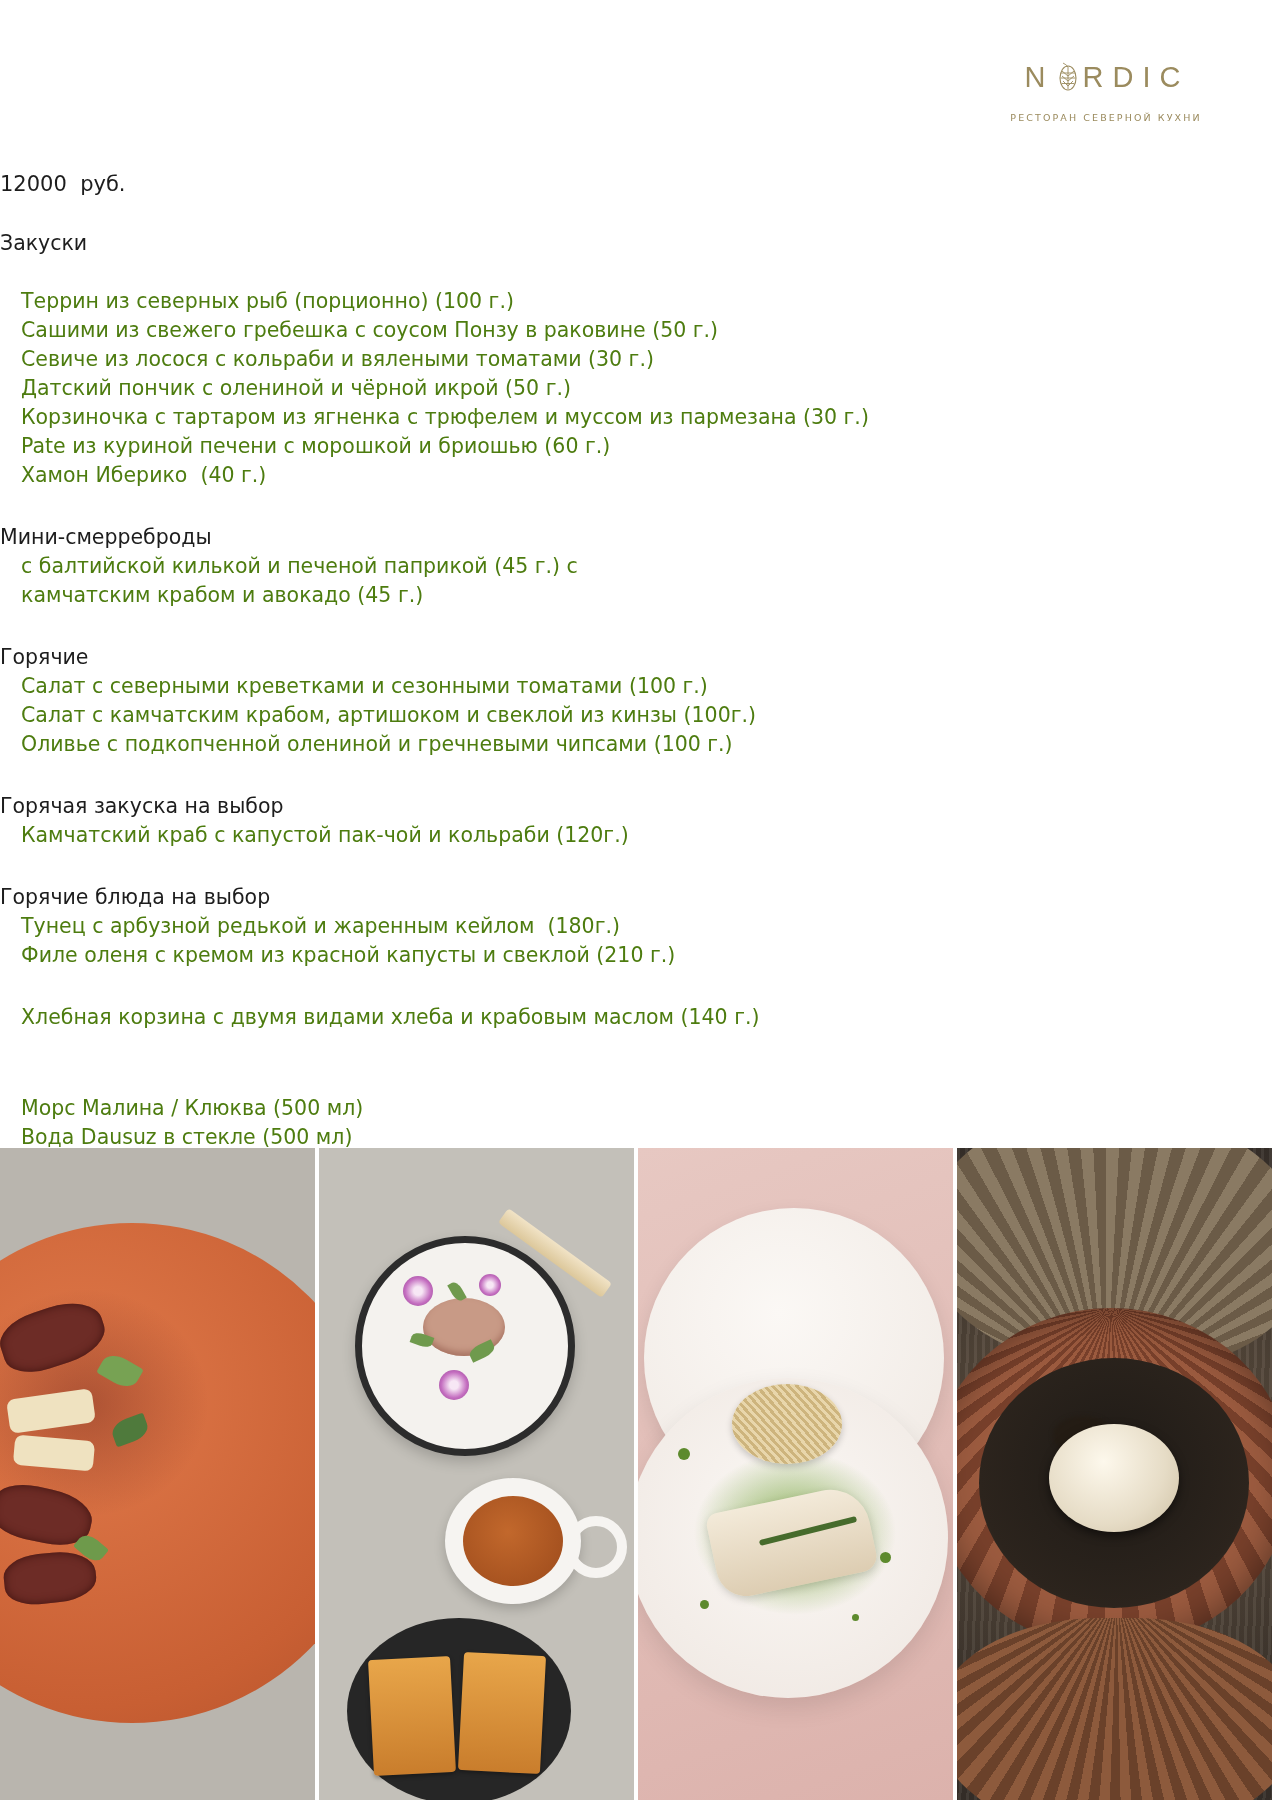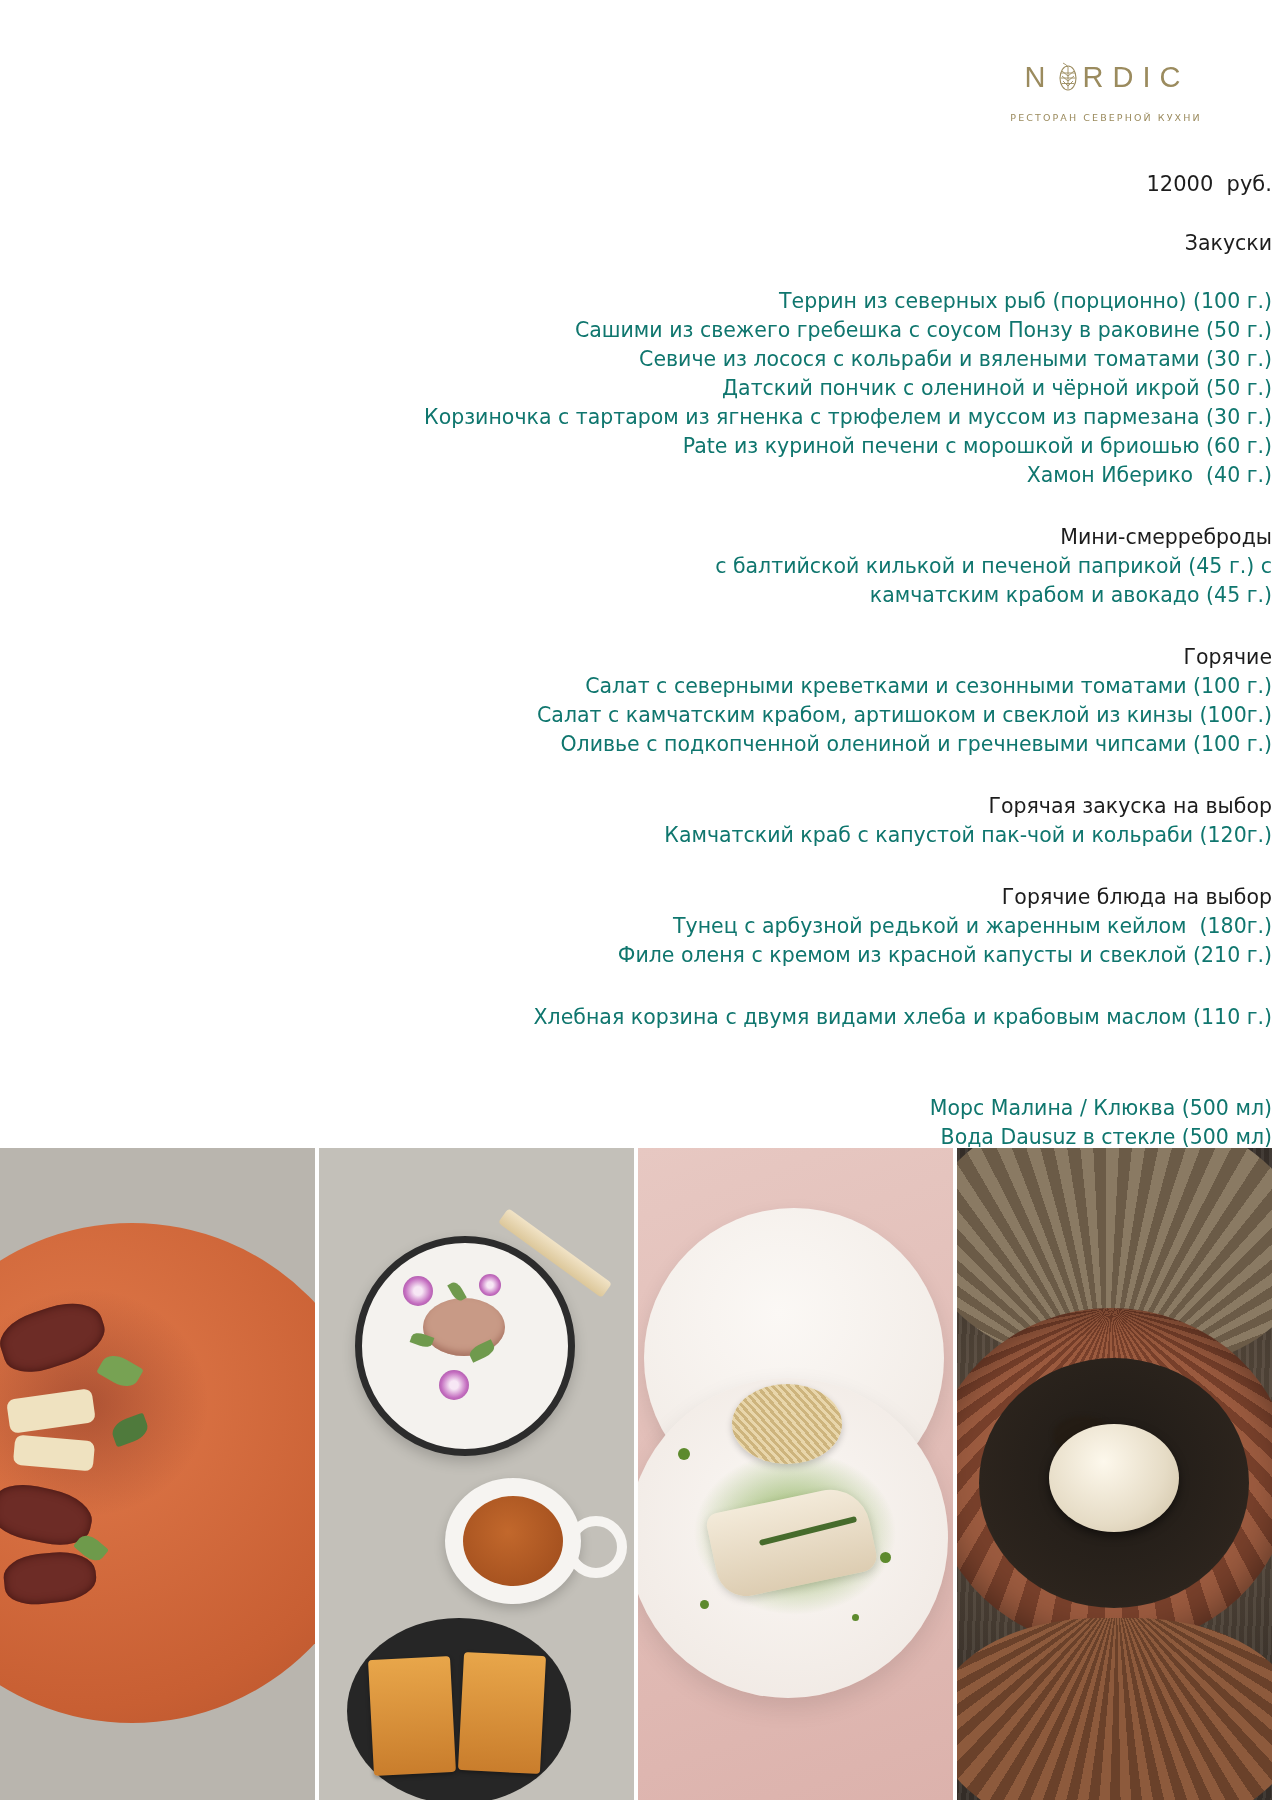--- a/index.html
+++ b/index.html
@@ -52,27 +52,28 @@
     color: #9b8b5e;
     white-space: nowrap;
   }
 
   
   .menu {
     position: absolute;
     top: 170px;
     left: 0;
     width: 1272px;
-    text-align: right;
+    text-align: left;
   }
   .line {
     font-size: 20.5px;
     line-height: 29px;
-    color: #0f766e;
+    color: #4d7c0f;
     white-space: pre;
+    padding-left: 21px;
   }
   .price {
     font-size: 21px;
     line-height: 29px;
     margin-bottom: 30px;
     white-space: pre;
   }
   .section-head {
     font-size: 20.5px;
     line-height: 29px;
@@ -390,21 +391,21 @@
   <div class="line">Камчатский краб с капустой пак-чой и кольраби (120г.)</div>
 
   <div class="gap-lg"></div>
 
   <div class="section-head">Горячие блюда на выбор</div>
   <div class="line">Тунец с арбузной редькой и жаренным кейлом  (180г.)</div>
   <div class="line">Филе оленя с кремом из красной капусты и свеклой (210 г.)</div>
 
   <div class="gap-lg"></div>
 
-  <div class="line">Хлебная корзина с двумя видами хлеба и крабовым маслом (110 г.)</div>
+  <div class="line">Хлебная корзина с двумя видами хлеба и крабовым маслом (140 г.)</div>
 
   <div class="gap-lg"></div>
 
   <div class="gap-md"></div>
   <div class="line">Морс Малина / Клюква (500 мл)</div>
   <div class="line">Вода Dausuz в стекле (500 мл)</div>
   <div class="line">Чай / Кофе (150 мл)</div>
 </div>
 
 <div class="photos">

